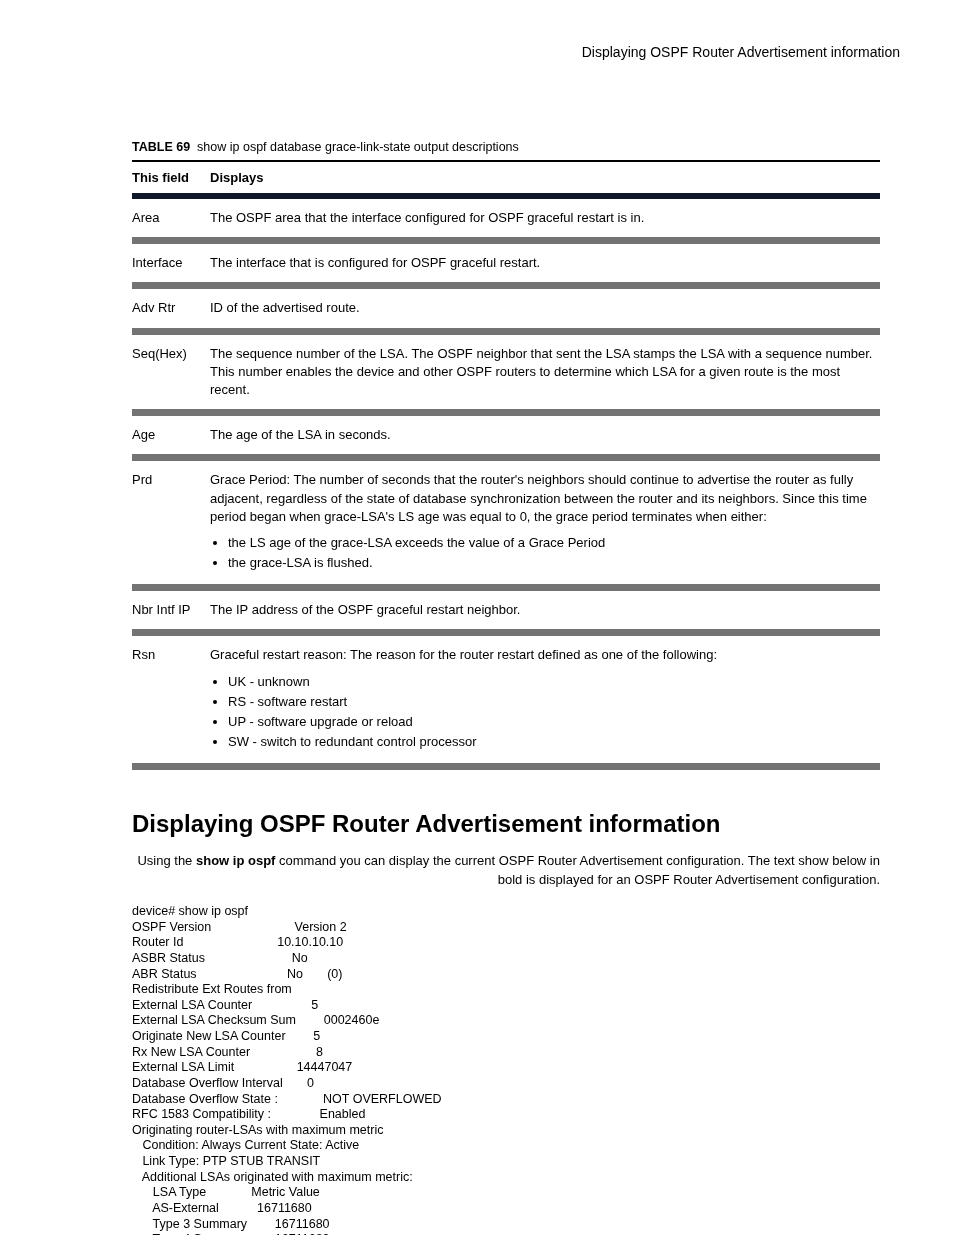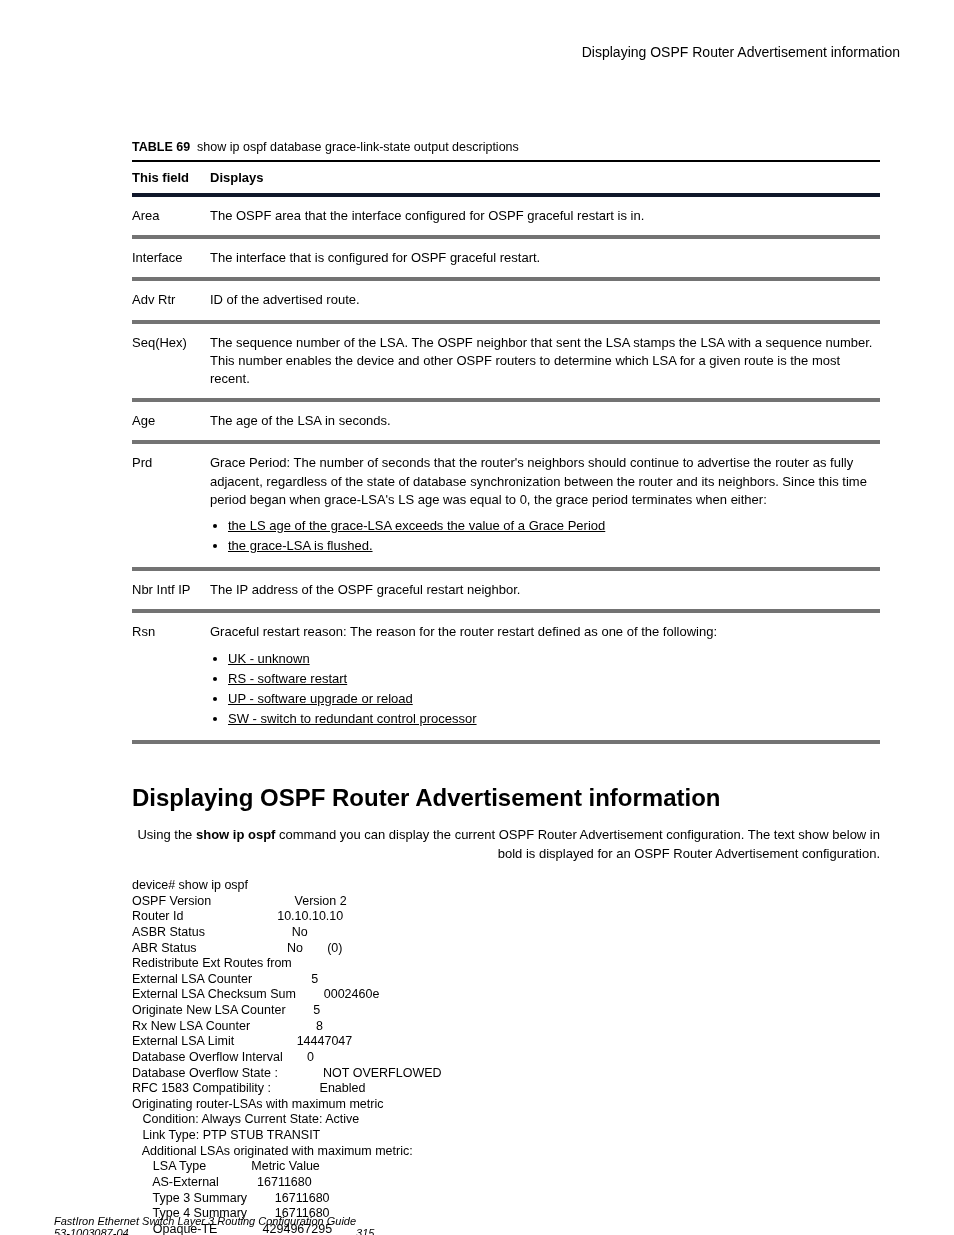--- a/index.html
+++ b/index.html
@@ -35,35 +35,34 @@
   table.desc {
     border-collapse: collapse;
     width: 100%;
     font-size: 13px;
   }
   table.desc th {
     text-align: left;
     font-weight: bold;
     padding: 8px 6px 8px 0;
     border-top: 2px solid #000;
-    border-bottom: 4px solid #0f172a;
+    border-bottom: 6px solid #0f172a;
     vertical-align: top;
   }
   table.desc th:first-child { width: 72px; }
   table.desc td {
     padding: 10px 6px 10px 0;
-    border-bottom: 4px solid #737373;
+    border-bottom: 7px solid #737373;
     vertical-align: top;
     line-height: 1.4;
   }
   table.desc td:first-child { white-space: nowrap; }
   ul.bul {
     margin: 8px 0 0 0;
     padding-left: 18px;
-    text-decoration: underline;
   }
   ul.bul li { margin: 2px 0; }
   h2.sect {
     font-family: Arial, Helvetica, sans-serif;
     font-weight: bold;
     font-size: 24px;
     margin: 40px 0 14px 0;
   }
   p.body {
     line-height: 1.45;

